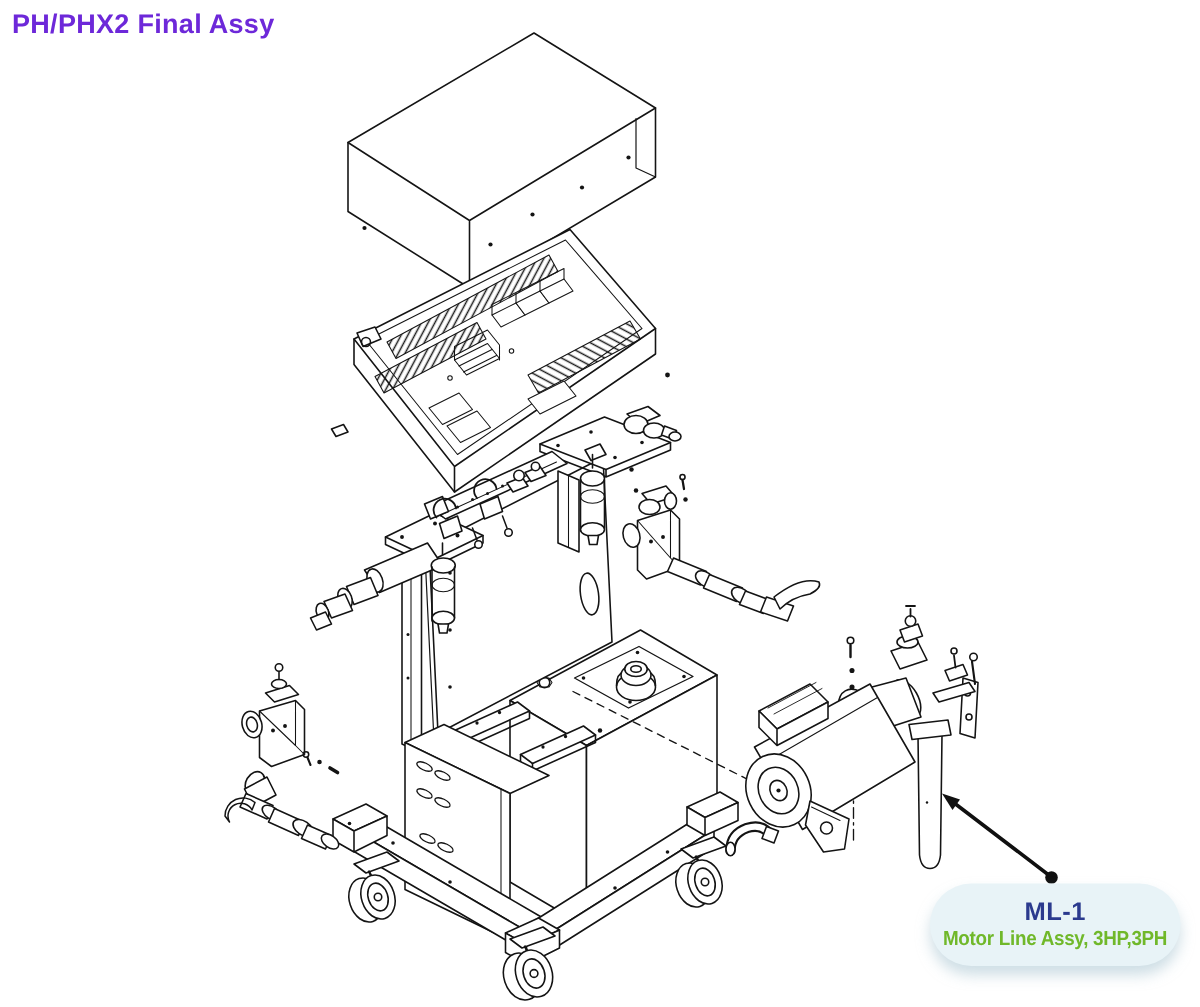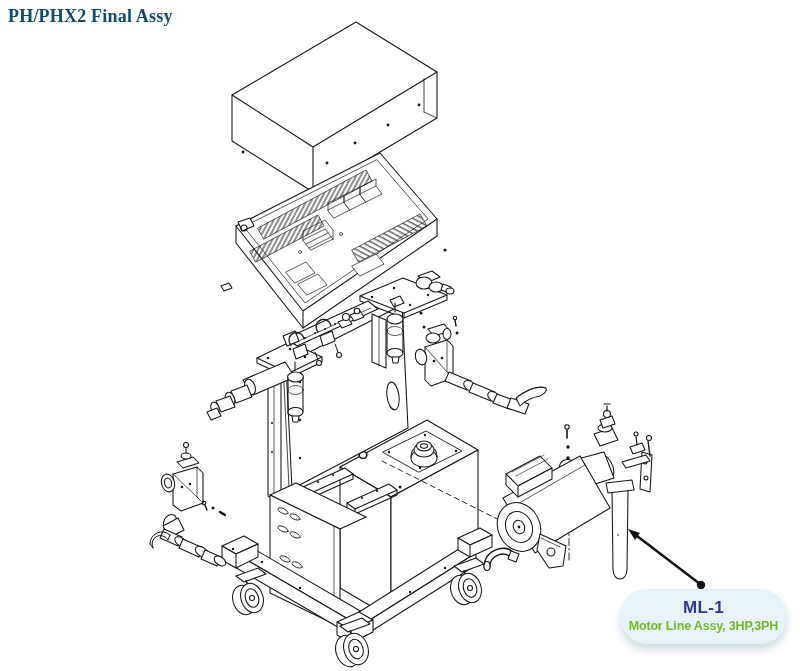--- a/index.html
+++ b/index.html
@@ -11,23 +11,22 @@
   }
   html,body{margin:0;padding:0;}
   body{
     width:800px;height:671px;position:relative;overflow:hidden;
     background:var(--c-page);
     font-family:"Liberation Sans", sans-serif;
   }
   .stage{position:absolute;inset:0;}
   .page-title{
     position:absolute;left:8px;top:6px;
-    font-size:18px;font-weight:bold;color:#0c4a6e;
+    font-size:18px;font-weight:bold;color:#6d28d9;
     letter-spacing:0.2px;
-    font-family:Liberation Serif, serif;
   }
   .diagram-svg{position:absolute;left:0;top:0;}
   .callout-pill{
     position:absolute;left:620px;top:589px;width:167px;height:55px;
     background:var(--c-pillbg);border-radius:28px;
     box-shadow:0 6px 9px rgba(165,195,208,0.55);
     display:flex;flex-direction:column;align-items:center;justify-content:center;
     text-align:left;
   }
   .callout-code{

